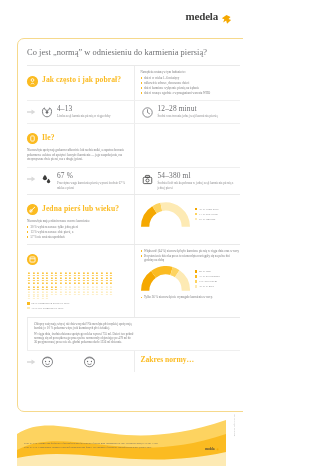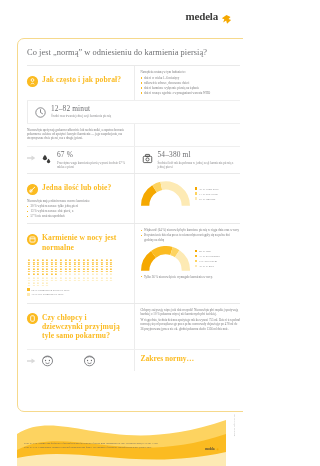--- a/index.html
+++ b/index.html
@@ -144,40 +144,68 @@
               <li>dzieci karmione wyłącznie piersią na żądanie</li>
               <li>dzieci rosnące zgodnie z wymaganiami wzrostu WHO</li>
             </ul>
           </div>
         </div>
       </div>
 
       <hr class="hr-soft">
 
       <div class="row">
+        <div class="col-l">
+          <div class="stat">
+            <span class="arrow">
+              <svg viewBox="0 0 14 8" width="9" height="6" aria-hidden="true">
+                <path d="M0 3h7v-3l6 4-6 4v-3H0z" fill="#d9d9d9"></path>
+              </svg>
+            </span>
+            <span class="stat-ico">
+              <svg viewBox="0 0 14 14" width="12" height="12" aria-hidden="true">
+                <path d="M4 2.2 A3 3 0 0 0 10 2.2 C12 3 12.8 5.5 12 8.5 C11.4 11 9.4 12.6 7 12.6 C4.6 12.6 2.6 11 2 8.5 C1.2 5.5 2 3 4 2.2 Z" fill="none" stroke="#6d6e71" stroke-width="1"></path>
+                <circle cx="7" cy="7.4" r="1.5" fill="#6d6e71"></circle>
+              </svg>
+            </span>
+            <span class="stat-txt">
+              <span class="stat-val" style="display:block">4–13</span>
+              <span class="stat-cap" style="display:block">Liczba sesji karmienia piersią w ciągu doby</span>
+            </span>
+          </div>
+        </div>
         <div class="col-r">
           <div class="stat">
             <span class="stat-ico">
               <svg viewBox="0 0 14 14" width="11" height="11" aria-hidden="true">
                 <circle cx="7" cy="7" r="6" fill="none" stroke="#6d6e71" stroke-width="1"></circle>
                 <path d="M7 3.4V7l2.6 1.6" fill="none" stroke="#6d6e71" stroke-width="1" stroke-linecap="round"></path>
               </svg>
             </span>
             <span class="stat-txt">
-              <span class="stat-val" style="display:block">12–82 minut</span>
+              <span class="stat-val" style="display:block">12–28 minut</span>
               <span class="stat-cap" style="display:block">Średni czas trwania jednej sesji karmienia piersią</span>
             </span>
           </div>
         </div>
       </div>
 
       <hr class="hr-soft">
 
       <div class="row">
         <div class="col-l">
+          <div class="sec-head">
+            <span class="sec-badge">
+              <svg viewBox="0 0 12 12" width="11" height="11" aria-hidden="true">
+                <circle cx="6" cy="6" r="5.5" fill="#fbbb21"></circle>
+                <rect x="4.1" y="3.2" width="3.8" height="5.6" rx="1" fill="none" stroke="#fff" stroke-width="0.9"></rect>
+              </svg>
+            </span>
+            <span class="sec-title">Ile?</span>
+          </div>
           <div class="sec-body">
             <p>Niemowlęta spożywają pokarm całkowicie lub na dzienniki, a zapotrzebowanie pokarmowe zależne od apetytu i korzyści karmienia — jego zaspokojenia, raz otrzymywane dwie piersi, raz z drugiej piersi.</p>
           </div>
         </div>
         <div class="col-r"></div>
       </div>
 
       <hr class="hr-soft">
 
       <div class="row">
@@ -222,21 +250,21 @@
       <div class="row">
         <div class="col-l">
           <div class="sec-head">
             <span class="sec-badge">
               <svg viewBox="0 0 12 12" width="11" height="11" aria-hidden="true">
                 <circle cx="6" cy="6" r="5.5" fill="#fbbb21"></circle>
                 <path d="M3.4 8.4 L8.4 3.5" stroke="#fff" stroke-width="1" stroke-linecap="round"></path>
                 <circle cx="4.3" cy="7.6" r="1.3" fill="none" stroke="#fff" stroke-width=".9"></circle>
               </svg>
             </span>
-            <span class="sec-title">Jedna ilość lub obie?</span>
+            <span class="sec-title">Jedna pierś lub wieku?</span>
           </div>
           <div class="sec-body">
             <p>Niemowlęta mają zróżnicowane wzorce karmienia:</p>
             <ul class="bullets">
               <li>30 % wybiera zawsze tylko jedną pierś</li>
               <li>13 % wybiera zawsze obie piersi, a</li>
               <li>57 % nie zmienia upodobań</li>
             </ul>
           </div>
         </div>
@@ -275,21 +303,20 @@
       <div class="row">
         <div class="col-l">
           <div class="sec-head">
             <span class="sec-badge">
               <svg viewBox="0 0 12 12" width="11" height="11" aria-hidden="true">
                 <circle cx="6" cy="6" r="5.5" fill="#fbbb21"></circle>
                 <rect x="3.2" y="3.2" width="5.6" height="5.6" rx="1" fill="none" stroke="#fff" stroke-width=".9"></rect>
                 <path d="M3.2 5.2h5.6" stroke="#fff" stroke-width=".9"></path>
               </svg>
             </span>
-            <span class="sec-title">Karmienie w nocy jest normalne</span>
           </div>
 
           <div class="picto-block">
             <div class="picto-grid" id="picto-grid">
                 <span class="picto">
                   <svg viewBox="0 0 10 10" aria-hidden="true">
                     <circle cx="5" cy="3" r="2.2" fill="#fbbb21"></circle>
                     <path d="M1.6 9.6 C1.6 6.9 8.4 6.9 8.4 9.6 Z" fill="#fbbb21"></path>
                   </svg>
                 </span>
@@ -943,31 +970,20 @@
             <ul class="bullets">
               <li>Tylko 36 % niemowląt nie wymagało karmienia w nocy.</li>
             </ul>
           </div>
         </div>
       </div>
 
       <hr class="hr">
 
       <div class="row">
-        <div class="col-l">
-          <div class="sec-head">
-            <span class="sec-badge">
-              <svg viewBox="0 0 12 12" width="11" height="11" aria-hidden="true">
-                <circle cx="6" cy="6" r="5.5" fill="#fbbb21"></circle>
-                <rect x="4" y="3" width="4" height="6" rx="1.2" fill="none" stroke="#fff" stroke-width=".9"></rect>
-              </svg>
-            </span>
-            <span class="sec-title">Czy chłopcy i dziewczynki przyjmują tyle samo pokarmu?</span>
-          </div>
-        </div>
         <div class="col-r">
           <div class="sec-body">
             <p>Chłopcy zażywają więcej niż dziewczynki! Niemowlęta płci męskiej spożywają bardziej o 10 % pokarmu więcej niż karmionych płci żeńskiej.</p>
             <p>W ciągu dnia, średnia dzienna spożytego mleka wynosi 755 ml. Dzieci ten pobrał normują się od początkowego przez pełne normowały objawiając po 478 ml do 36 przyjmowanej przez nie ok. głodni pokarmu około 1356 ml dziennie.</p>
           </div>
         </div>
       </div>
 
       <hr class="hr-soft">
 

